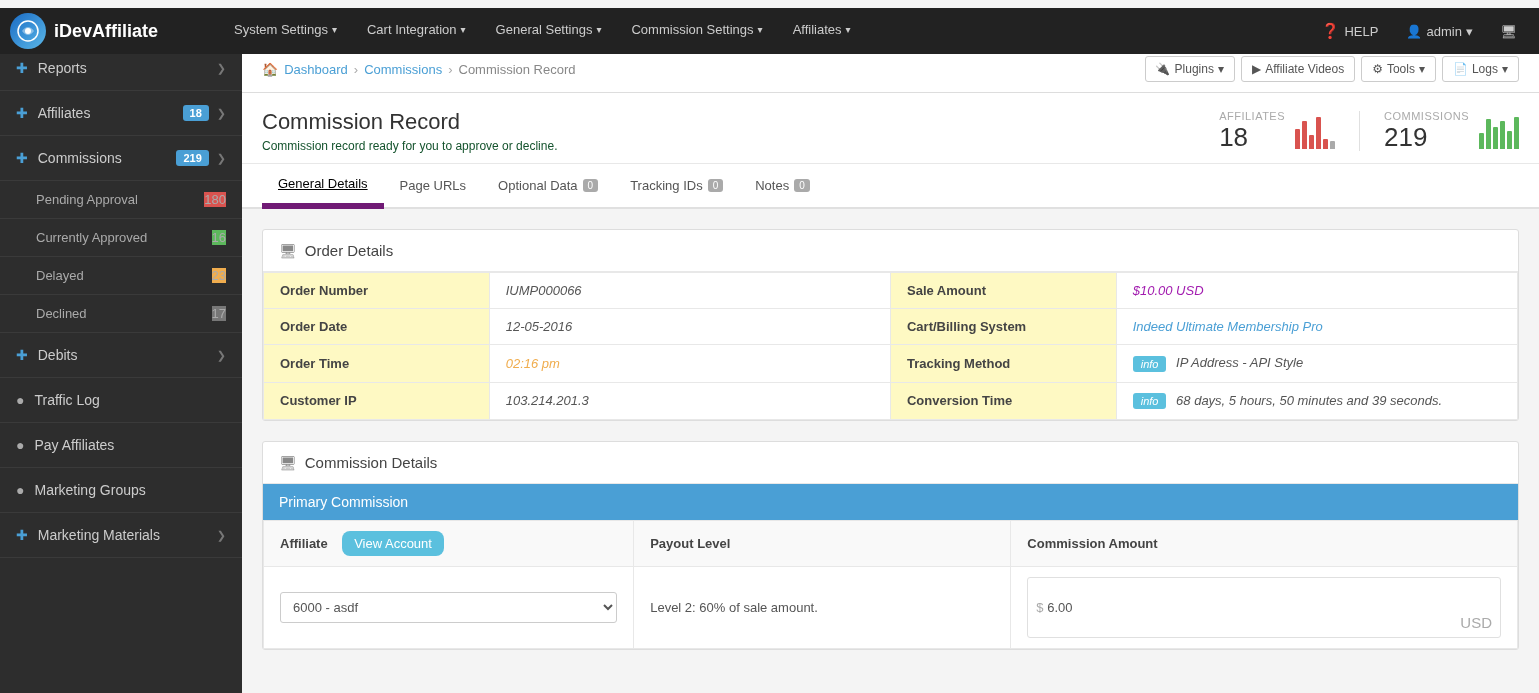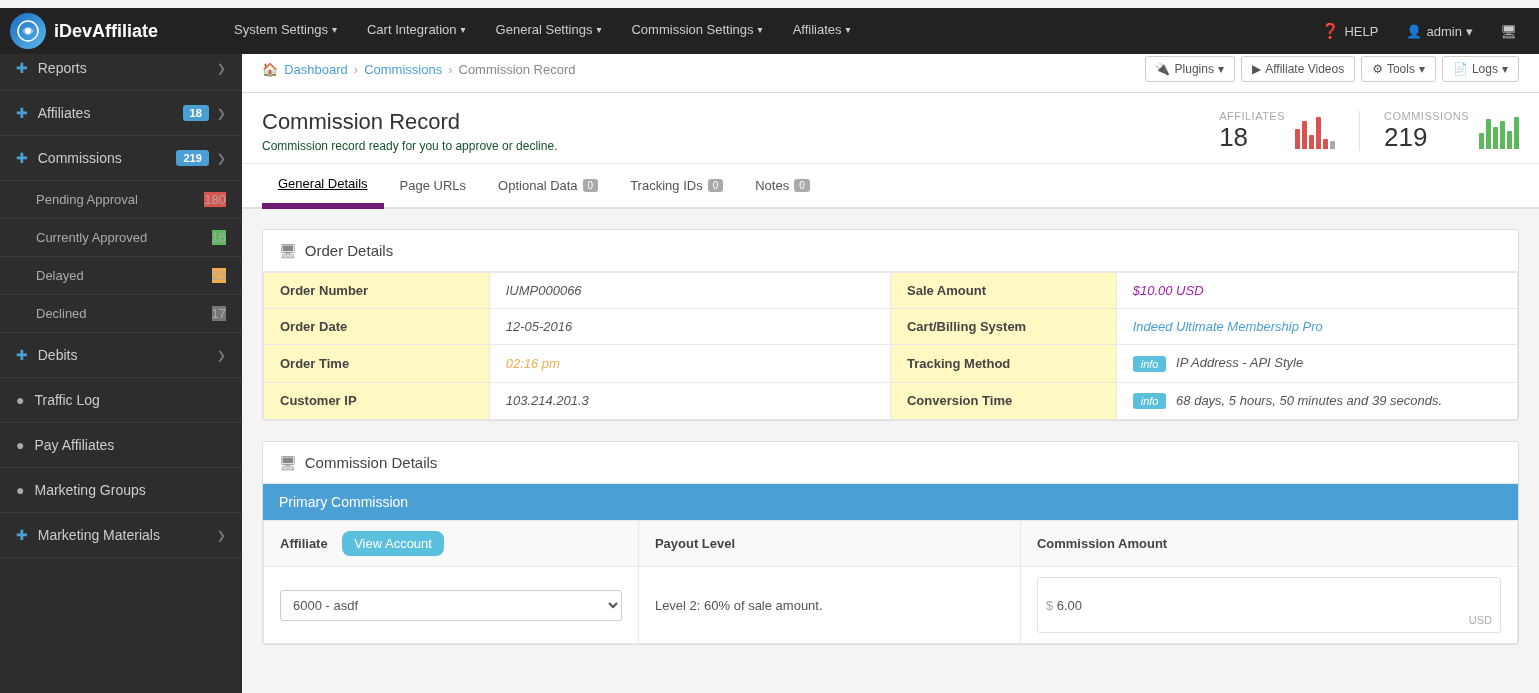--- a/index.html
+++ b/index.html
@@ -245,21 +245,21 @@
       font-size: 13px; color: #555;
       vertical-align: middle;
     }
     .currency-prefix {
       color: #aaa; font-size: 13px;
     }
     .commission-input {
       border: none; outline: none;
       font-size: 13px; color: #555; flex: 1;
     }
-    .currency-suffix { color: #aaa; font-size: 11px; margin-top: 30px; }
+    .currency-suffix { color: #aaa; font-size: 15px; margin-top: 30px; }
 
     .view-account-btn {
       background: #5bc0de; color: #fff;
       border: none; padding: 5px 12px;
       border-radius: 8px; cursor: pointer;
       font-size: 13px;
     }
 
     .select-field {
       width: 100%; border: 1px solid #ccc;

